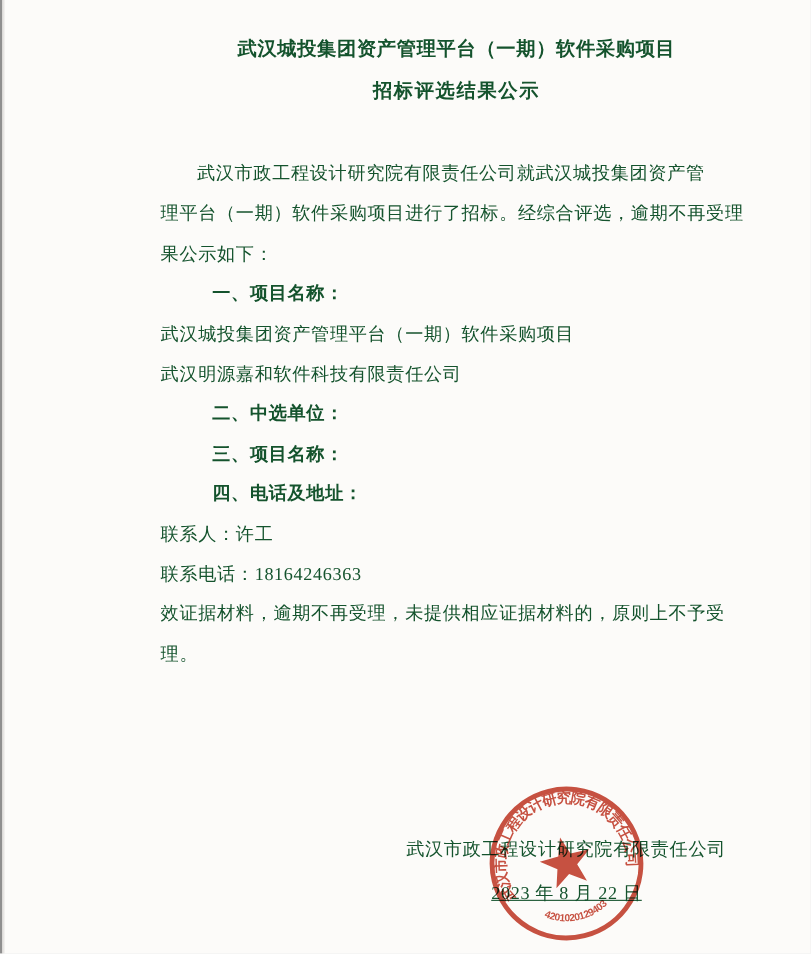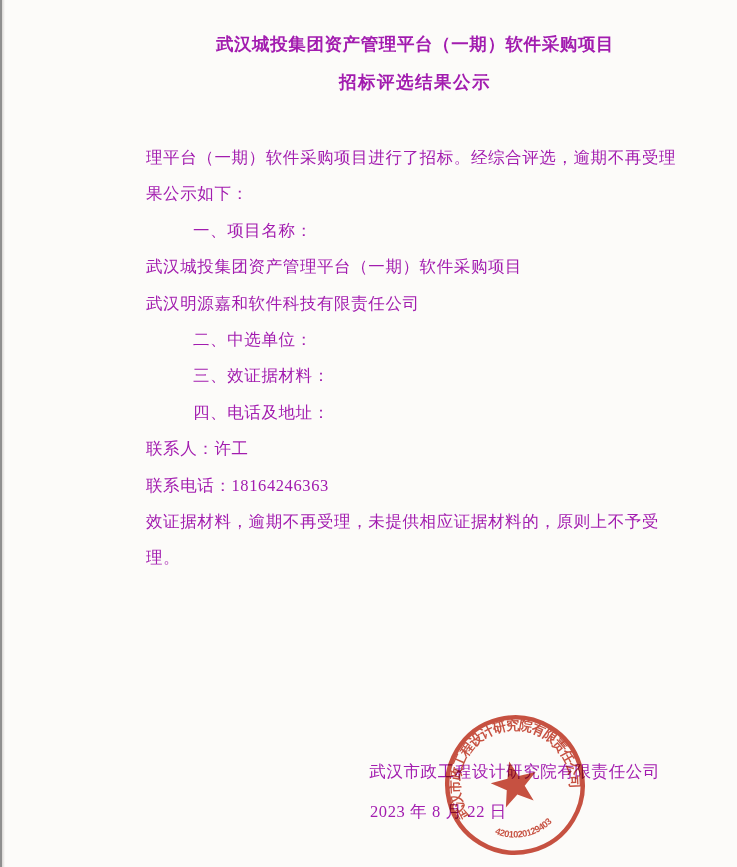--- a/index.html
+++ b/index.html
@@ -6,21 +6,21 @@
   body {
     width: 737px; height: 867px;
     background: #e9e9e9;
     font-family: "Liberation Serif", "DejaVu Serif", serif;
   }
   .page {
     position: relative;
     width: 737px; height: 867px;
     background: #fcfbf9;
     overflow: hidden;
-    color: #a21caf;
+    color: #14532d;
   }
   .scan-edge {
     position: absolute; left: 0; top: 0;
     width: 2px; height: 100%;
     background: #8f8f8f;
   }
   .scan-edge-soft {
     position: absolute; left: 2px; top: 0;
     width: 3px; height: 100%;
     background: linear-gradient(to right, #d8d6d4, rgba(252,251,249,0));
@@ -33,31 +33,31 @@
     font-size: 17.5px; font-weight: 700;
     line-height: 26px; letter-spacing: 0.6px;
   }
   .title-line.second { margin-top: 12px; letter-spacing: 1.5px; }
   .body-block {
     position: absolute; left: 146px; top: 140px; width: 522px;
     font-size: 16.5px; letter-spacing: 0.6px;
   }
   .line { line-height: 36.4px; white-space: nowrap; }
   .indent { text-indent: 33px; }
-  .heading { font-weight: 400; text-indent: 47px; }
+  .heading { font-weight: 700; text-indent: 47px; }
   .sig-company {
     position: absolute; top: 760px; left: 146px; width: 514px;
     font-size: 16.5px; letter-spacing: 0.6px;
     text-align: right; padding-right: 14px;
     line-height: 24px;
   }
   .sig-date {
     position: absolute; top: 800px; left: 370px; width: 290px;
     font-size: 16.5px; letter-spacing: 0.6px;
-    text-align: left; line-height: 24px;
+    text-align: center; line-height: 24px; text-decoration: underline;
   }
   .seal {
     position: absolute; left: 442px; top: 712px;
     width: 146px; height: 146px;
     mix-blend-mode: multiply;
     opacity: 0.88;
   }
   .seal svg { display: block; width: 100%; height: 100%; }
   .seal-text {
     font-family: "Liberation Sans", "DejaVu Sans", sans-serif;
@@ -70,30 +70,31 @@
 <div class="page">
   <div class="scan-edge"></div>
   <div class="scan-edge-soft"></div>
 
   <div class="title-block">
     <div class="title-line">武汉城投集团资产管理平台（一期）软件采购项目</div>
     <div class="title-line second">招标评选结果公示</div>
   </div>
 
   <div class="body-block">
+    <div class="line indent">武汉市政工程设计研究院有限责任公司就武汉城投集团资产管</div>
     <div class="line">理平台（一期）软件采购项目进行了招标。经综合评选，逾期不再受理</div>
     <div class="line">果公示如下：</div>
 
     <div class="line heading">一、项目名称：</div>
     <div class="line">武汉城投集团资产管理平台（一期）软件采购项目</div>
 
     <div class="line">武汉明源嘉和软件科技有限责任公司</div>
     <div class="line heading">二、中选单位：</div>
 
-    <div class="line heading">三、效证据材料：</div>
+    <div class="line heading">三、项目名称：</div>
 
     <div class="line heading">四、电话及地址：</div>
     <div class="line">联系人：许工</div>
     <div class="line">联系电话：18164246363</div>
 
     <div class="line">效证据材料，逾期不再受理，未提供相应证据材料的，原则上不予受</div>
     <div class="line">理。</div>
   </div>
 
   <div class="sig-company">武汉市政工程设计研究院有限责任公司</div>

